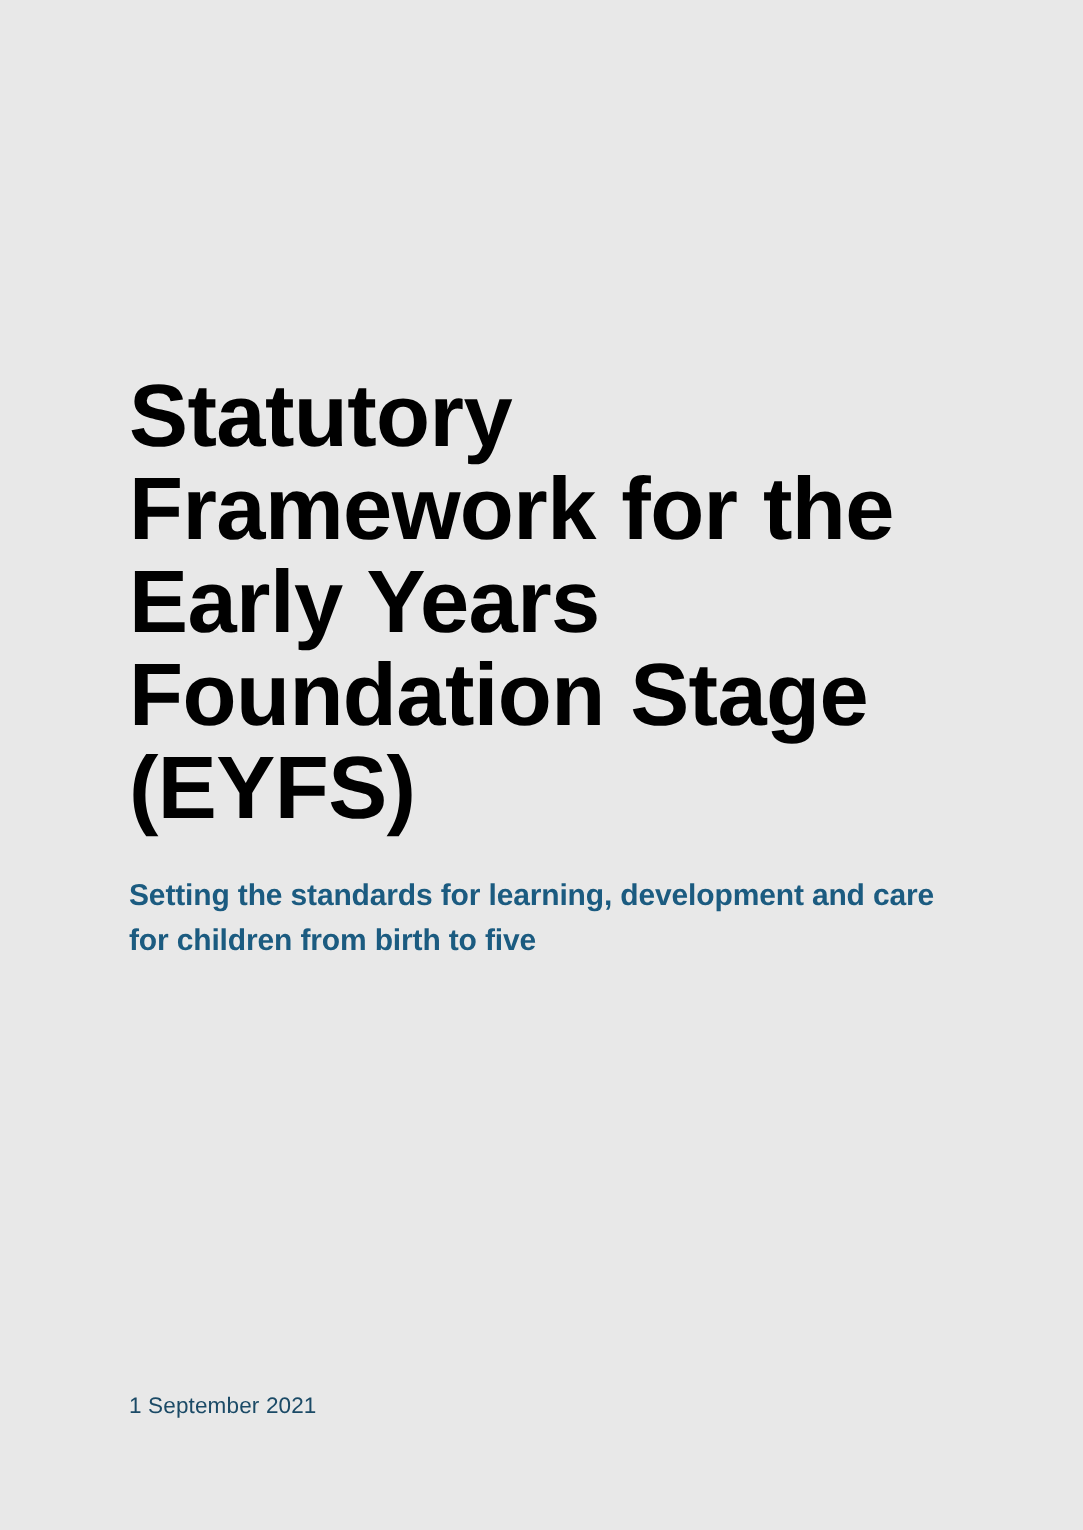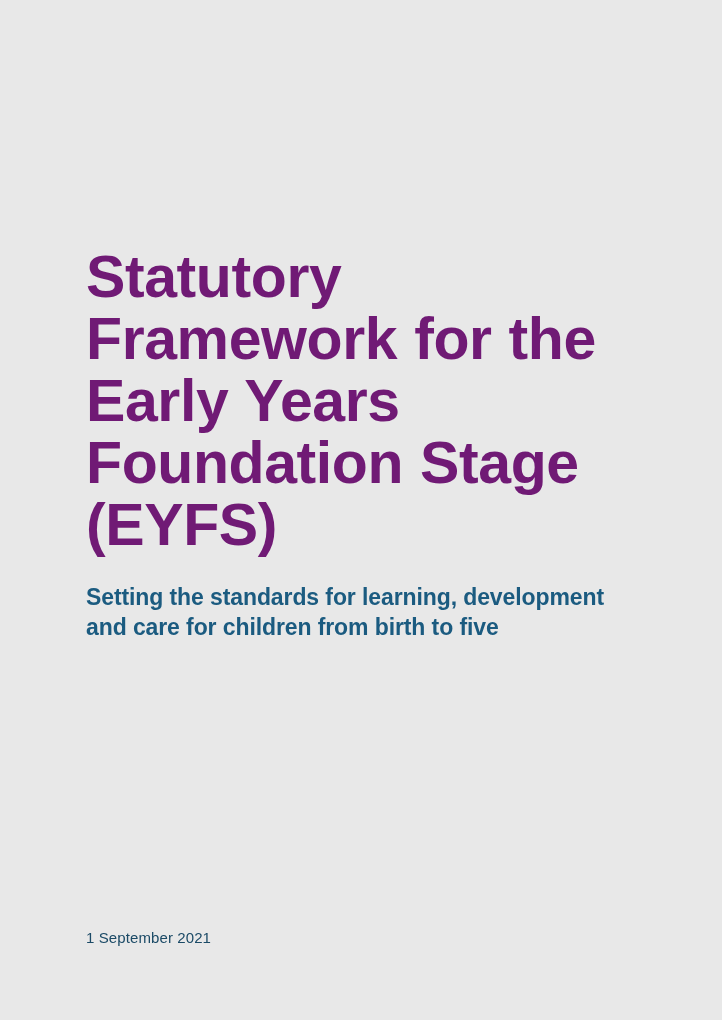--- a/index.html
+++ b/index.html
@@ -29,29 +29,29 @@
     left: 86px;
     top: 246px;
     width: 580px;
   }
 
   .doc-title {
     margin: 0;
     font-size: 59px;
     line-height: 62px;
     font-weight: bold;
-    color: #701a75;
+    color: #000000;
     letter-spacing: -0.4px;
     word-spacing: 1px;
   }
 
   .doc-subtitle {
     margin: 0;
     padding-top: 26px;
-    font-size: 23px;
+    font-size: 20px;
     line-height: 30px;
     font-weight: bold;
     color: #1b5b80;
     letter-spacing: -0.1px;
     max-width: 560px;
   }
 
   .doc-date {
     position: absolute;
     left: 86px;

